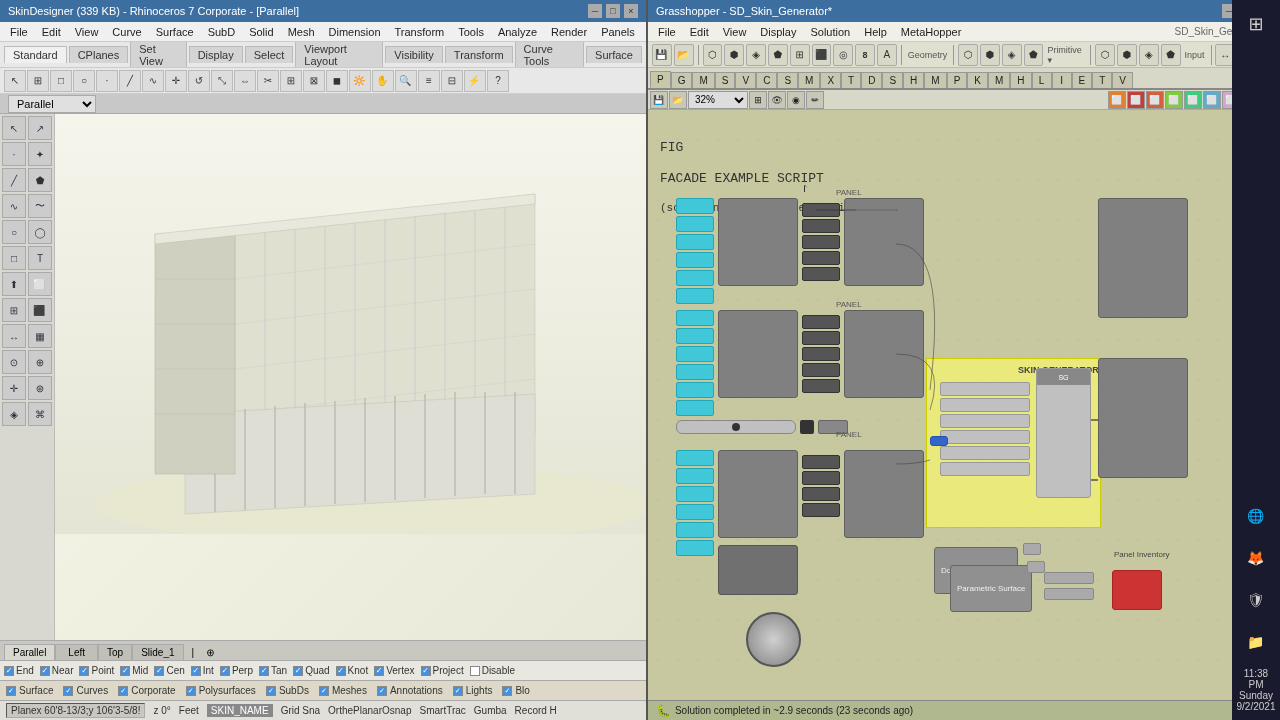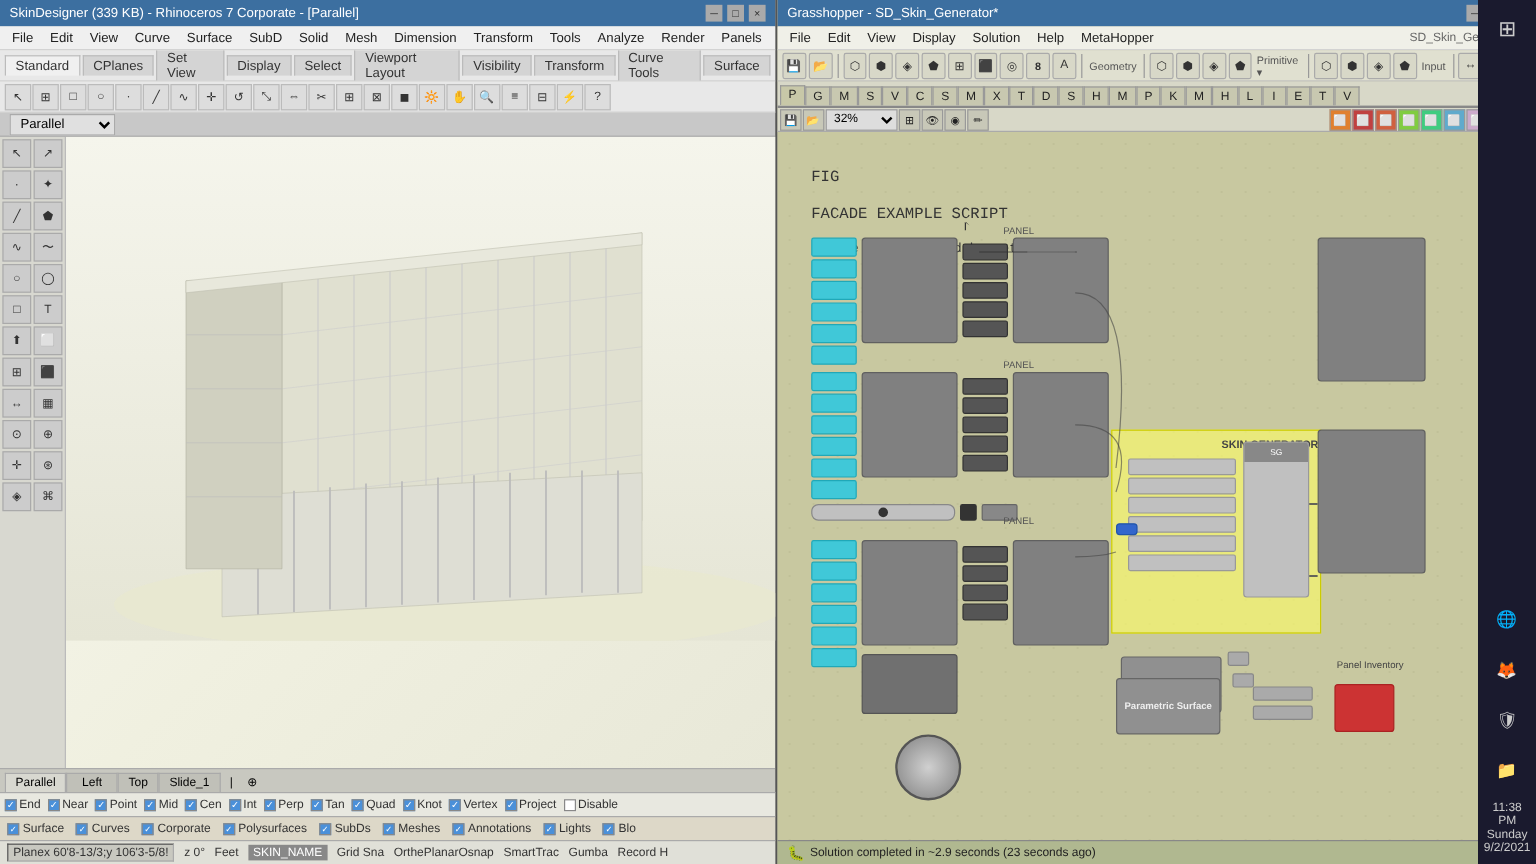--- a/index.html
+++ b/index.html
@@ -868,21 +868,21 @@
     <div class="gh-t-btn" style="background:#80cc40;">⬜</div>
     <div class="gh-t-btn" style="background:#40cc80;">⬜</div>
     <div class="gh-t-btn" style="background:#60aacc;">⬜</div>
     <div class="gh-t-btn" style="background:#ccaacc;">⬜</div>
     <div class="gh-t-btn">◎</div>
     <div class="gh-t-btn">▾</div>
   </div>
 
   <div class="gh-canvas">
 
-    <div style="position:absolute; left:28px; top:30px;">
+    <div style="position:absolute; left:12px; top:30px;">
       <div class="gh-text-label" style="position:relative;">FIG</div>
       <div class="gh-text-label" style="position:relative; margin-top:16px;">FACADE EXAMPLE SCRIPT</div>
       <div class="gh-text-label" style="position:relative; margin-top:16px; font-size:11px;">(scene units should be set in feet)</div>
     </div>
 
     <div style="position:absolute; left:152px; top:66px;">
       <svg width="12" height="16">
         <polygon points="0,0 8,12 4,9 4,16 5,16 5,9 8,12" fill="#333"></polygon>
       </svg>
     </div>
@@ -988,21 +988,21 @@
     <div style="position:absolute; left:388px; top:258px; width:55px; height:130px; background:#c0c0c0; border:1px solid #999; border-radius:3px;">
       <div style="width:100%;background:#888;height:16px;border-radius:2px 2px 0 0;display:flex;align-items:center;justify-content:center;font-size:7px;color:white;">SG</div>
     </div>
 
     <div style="position:absolute; left:450px; top:88px; width:90px; height:120px; background:#808080; border:1px solid #606060; border-radius:3px;"></div>
     <div style="position:absolute; left:450px; top:248px; width:90px; height:120px; background:#808080; border:1px solid #606060; border-radius:3px;"></div>
 
     <div class="gh-param-node" style="left:286px; top:437px;">Document.Surfaces</div>
     <div style="position:absolute; left:375px; top:433px; width:18px; height:12px; background:#aaa; border:1px solid #888; border-radius:2px;"></div>
 
-    <div class="gh-param-node" style="left:282px; top:455px;font-weight:bold;">Parametric Surface</div>
+    <div class="gh-param-node" style="left:302px; top:455px;">Parametric Surface</div>
     <div style="position:absolute; left:375px; top:451px; width:18px; height:12px; background:#aaa; border:1px solid #888; border-radius:2px; margin-left:4px;"></div>
 
     <div style="position:absolute; left:466px; top:440px; font-size:8px; color:#444;">Panel Inventory</div>
 
     <div style="position:absolute; left:396px; top:462px; width:50px; height:12px; background:#aaa; border:1px solid #888; border-radius:2px;"></div>
     <div style="position:absolute; left:396px; top:478px; width:50px; height:12px; background:#aaa; border:1px solid #888; border-radius:2px;"></div>
 
     <div class="gh-red-node" style="left:464px; top:460px; width:50px; height:40px;"></div>
 
     <div style="position:absolute; left:98px; top:502px; width:55px; height:55px; background:radial-gradient(circle, #d0d0d0, #808080); border:2px solid #555; border-radius:50%;"></div>

